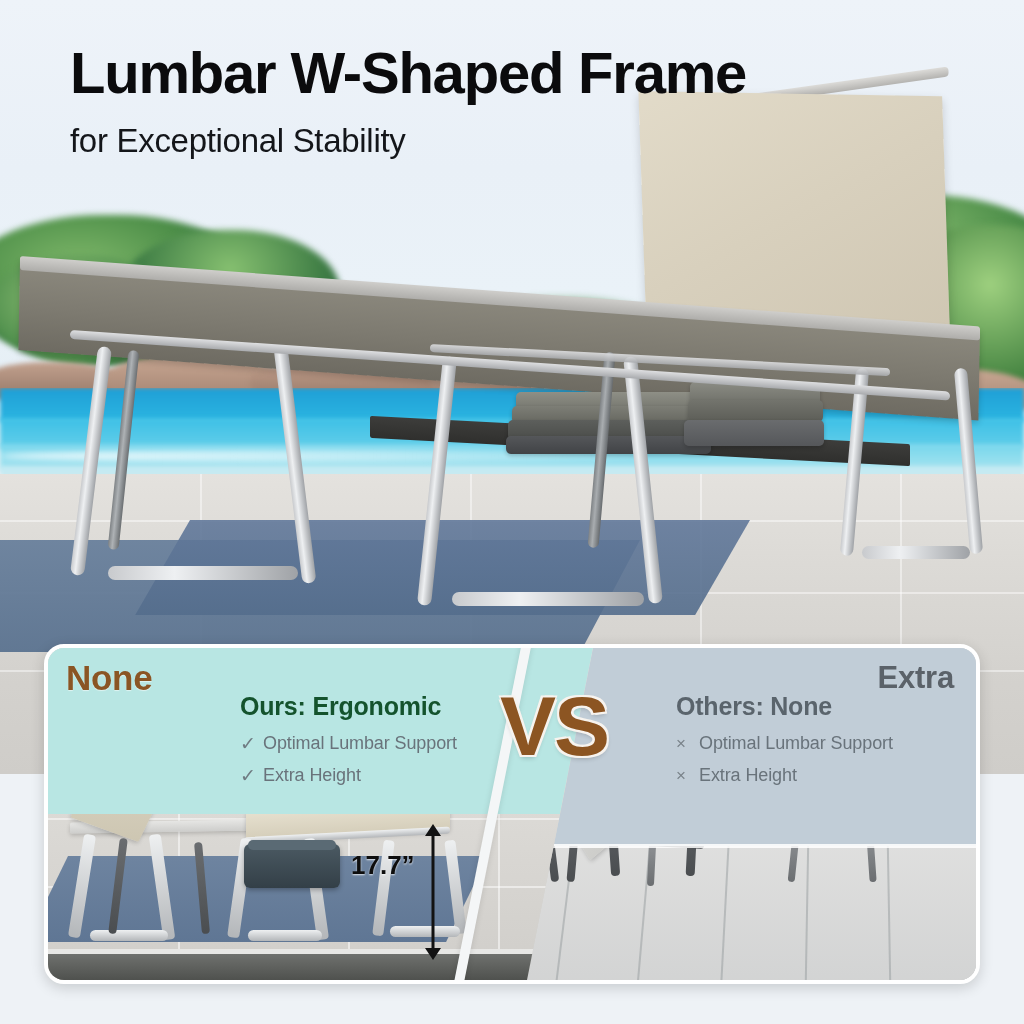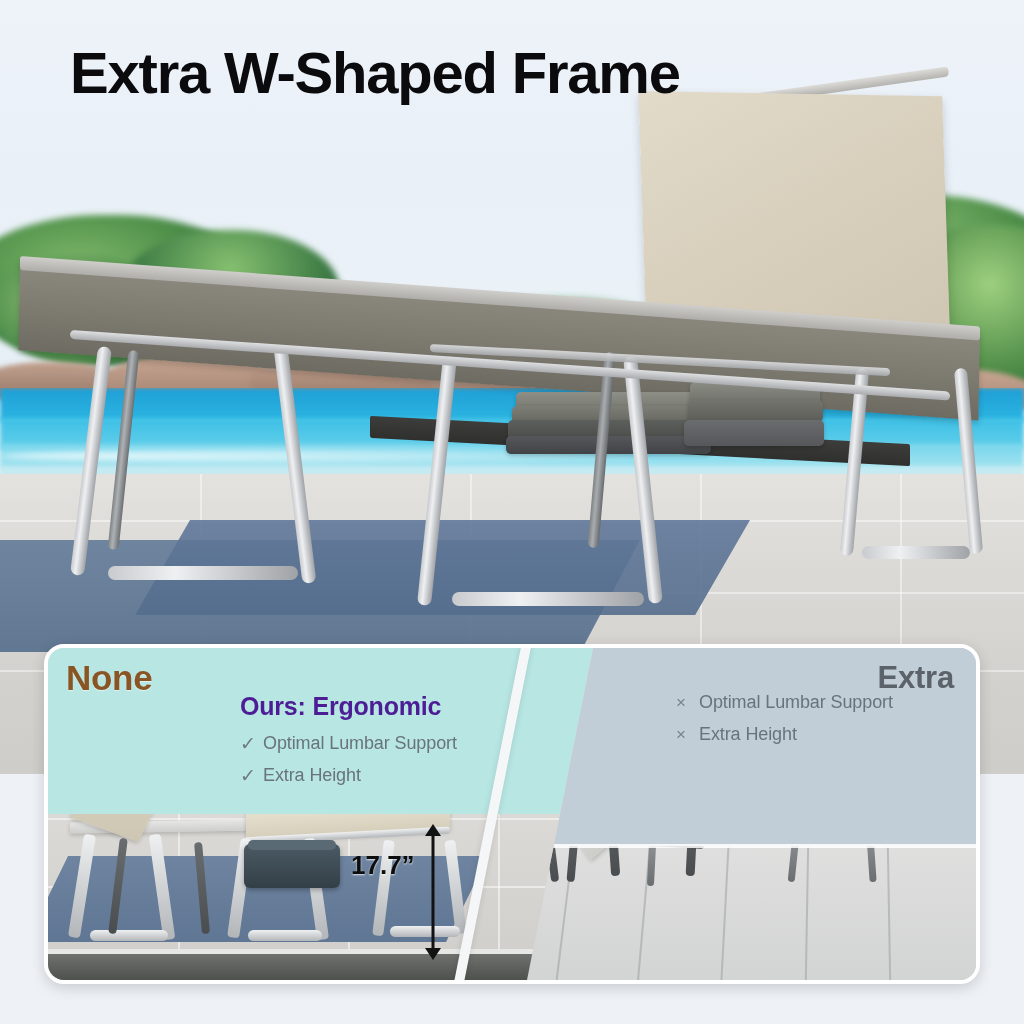--- a/index.html
+++ b/index.html
@@ -185,21 +185,21 @@
     color:#8a5524;letter-spacing:-.3px;
     text-shadow:0 1px 1px rgba(255,255,255,.55);
   }
   .tag-others{
     position:absolute;right:22px;top:12px;font-size:31px;font-weight:700;
     color:#5b6269;letter-spacing:-.2px;
   }
   .blk{position:absolute;}
   .blk-l{left:192px;top:44px;width:280px;}
   .blk-r{left:628px;top:44px;width:300px;}
-  .bh{font-size:25px;font-weight:600;color:#4c1d95;letter-spacing:-.2px;
+  .bh{font-size:25px;font-weight:600;color:#14532d;letter-spacing:-.2px;
       white-space:nowrap;margin-bottom:12px;}
   .bh.gray{color:#5a646c;}
   .li{display:flex;align-items:center;gap:9px;margin-bottom:11px;}
   .mk{font-size:19px;line-height:1;color:#6f7b82;width:14px;flex:none;}
   .mk.x{font-size:17px;color:#7a838a;}
   .lt{font-size:18px;color:#69737b;letter-spacing:-.1px;white-space:nowrap;}
 
   .vs{
     position:absolute;left:452px;top:36px;font-size:84px;font-weight:700;
     color:#8c5522;letter-spacing:-2px;line-height:1;z-index:9;
@@ -304,21 +304,22 @@
            background:linear-gradient(90deg,#7e8285,#a9adb0 40%,#676b6e);"></div>
 
       <div class="frame-bar" style="left:70px;top:330px;width:880px;height:9px;
            transform:skewY(4deg);transform-origin:left top;"></div>
       <div class="frame-bar" style="left:430px;top:344px;width:460px;height:8px;
            transform:skewY(3deg);transform-origin:left top;opacity:.9;"></div>
     </div>
   </div>
 
   <div class="headline">
-    <div class="h-title">Extra W-Shaped Frame</div>
+    <div class="h-title">Lumbar W-Shaped Frame</div>
+    <div class="h-sub">for Exceptional Stability</div>
   </div>
 
   <div class="compare">
     <div class="card">
 
       <div class="r-scene">
         <div class="deck">
           <div class="plank" style="left:40px;top:0;height:190px;transform:rotate(9deg);"></div>
           <div class="plank" style="left:110px;top:0;height:190px;transform:rotate(7deg);"></div>
           <div class="plank" style="left:185px;top:0;height:190px;transform:rotate(5deg);"></div>
@@ -421,27 +422,29 @@
           <span class="mk">✓</span>
           <span class="lt">Optimal Lumbar Support</span>
         </div>
         <div class="li">
           <span class="mk">✓</span>
           <span class="lt">Extra Height</span>
         </div>
       </div>
 
       <div class="blk blk-r">
+        <div class="bh gray">Others: None</div>
         <div class="li">
           <span class="mk x">×</span>
           <span class="lt">Optimal Lumbar Support</span>
         </div>
         <div class="li">
           <span class="mk x">×</span>
           <span class="lt">Extra Height</span>
         </div>
       </div>
 
+      <div class="vs">VS</div>
 
     </div>
   </div>
 
 </div>
 
 </body></html>

